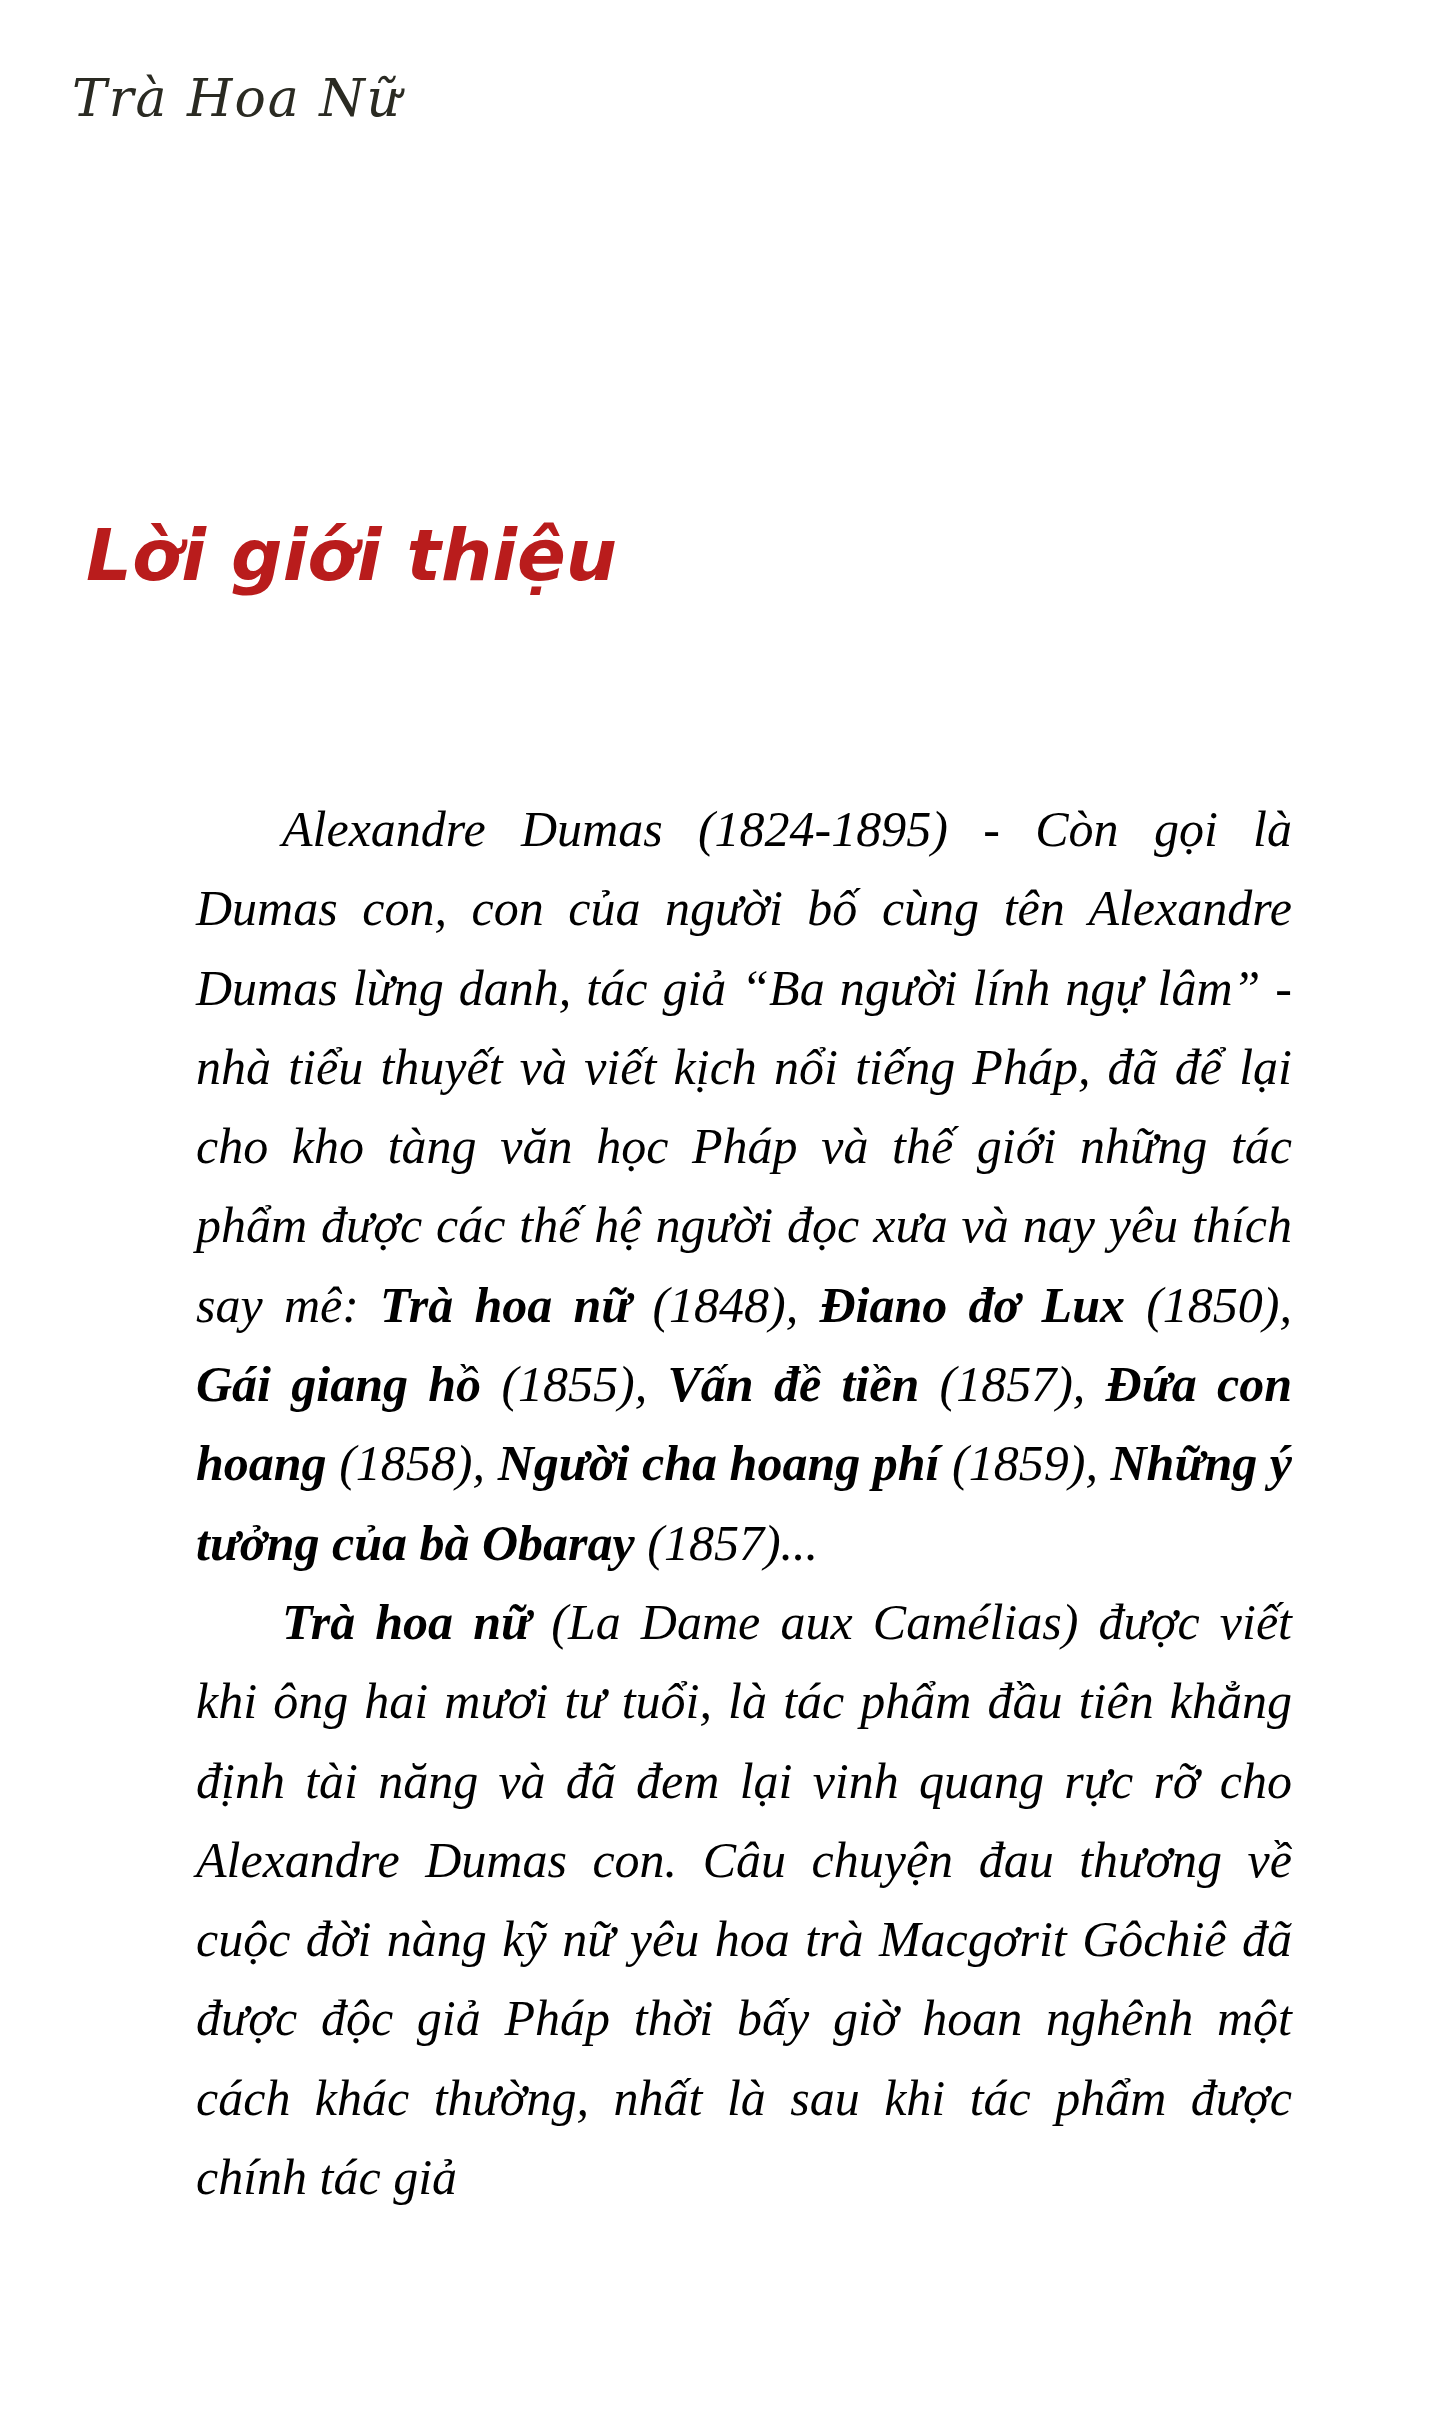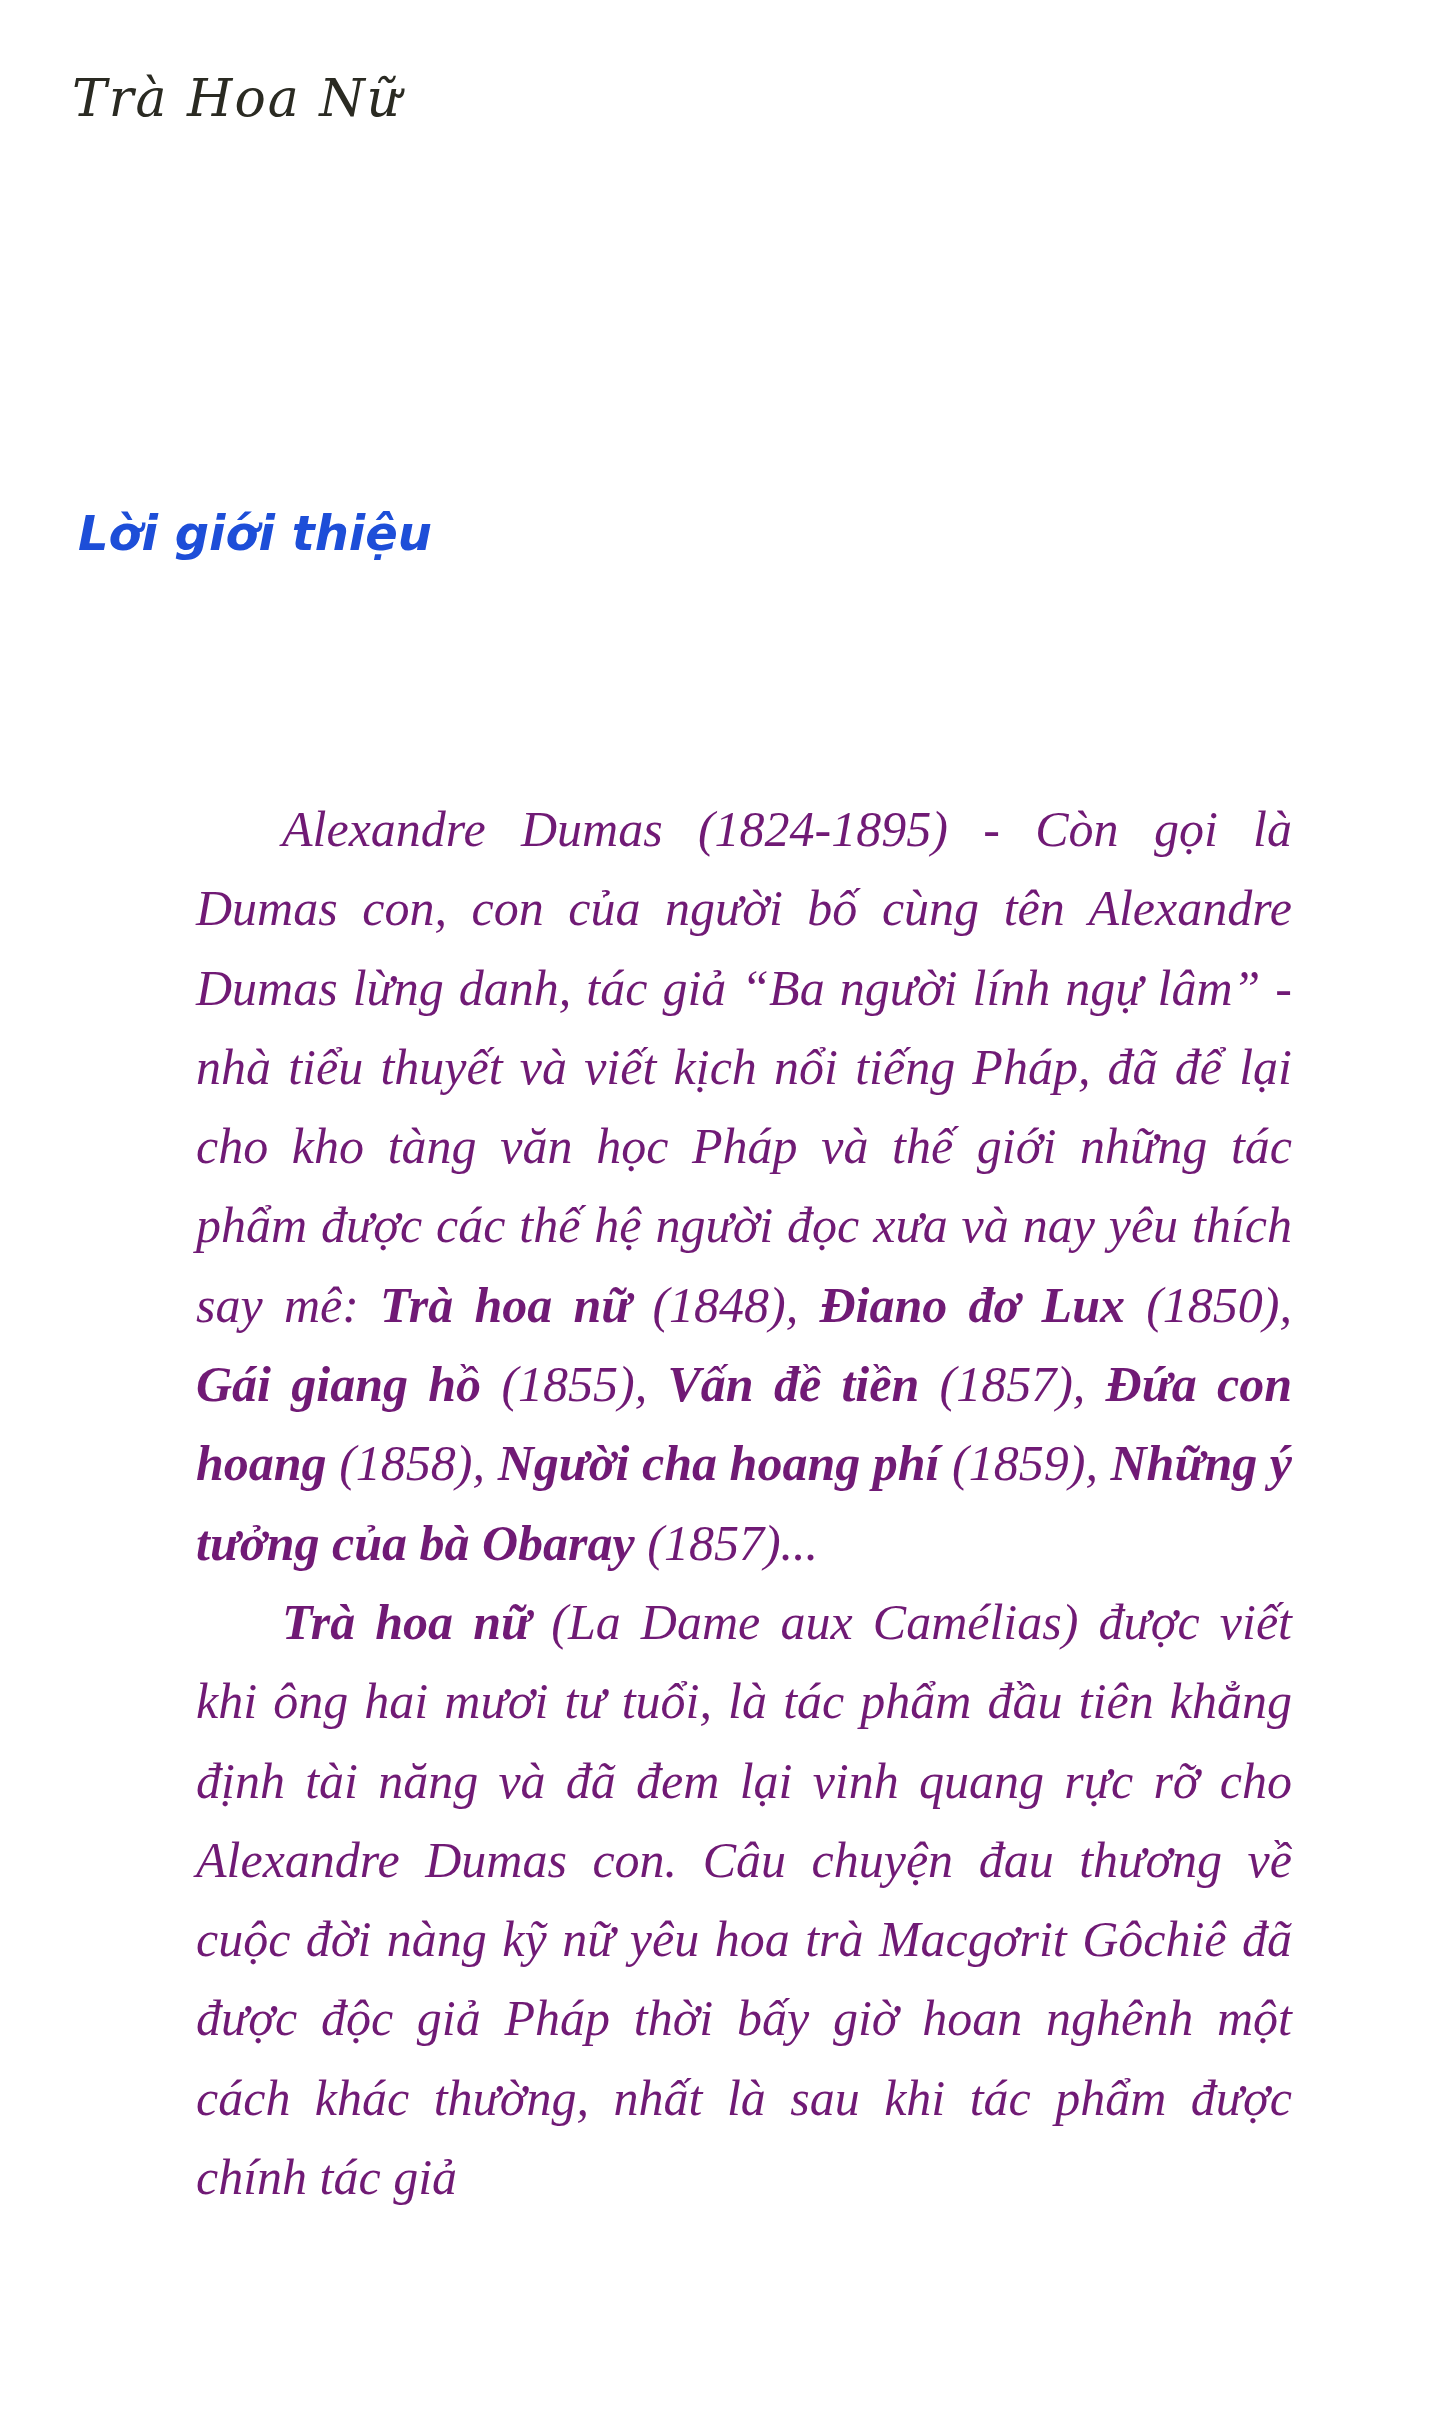--- a/index.html
+++ b/index.html
@@ -18,36 +18,36 @@
       font-size: 52px;
       color: #2a2a22;
       letter-spacing: 2px;
     }
     .chapter-title {
       position: absolute;
       left: 78px; top: 505px;
       font-family: "DejaVu Sans", sans-serif;
       font-style: italic;
       font-weight: bold;
-      font-size: 48px;
-      color: #1d4ed8;
+      font-size: 72px;
+      color: #b91c1c;
       letter-spacing: 0px;
-      margin: 0;
+      margin: 8px;
     }
     .body-text {
       position: absolute;
       left: 196px; top: 790px;
       width: 1096px;
       font-family: "Liberation Serif", serif;
       font-style: italic;
       font-size: 50px;
       line-height: 79.3px;
       text-align: justify;
       text-align-last: auto;
-      color: #701a75;
+      color: #000000;
     }
     .body-text p {
       margin: 0;
       text-indent: 86px;
     }
     .body-text b {
       font-weight: bold;
     }
   </style>
 </head>

